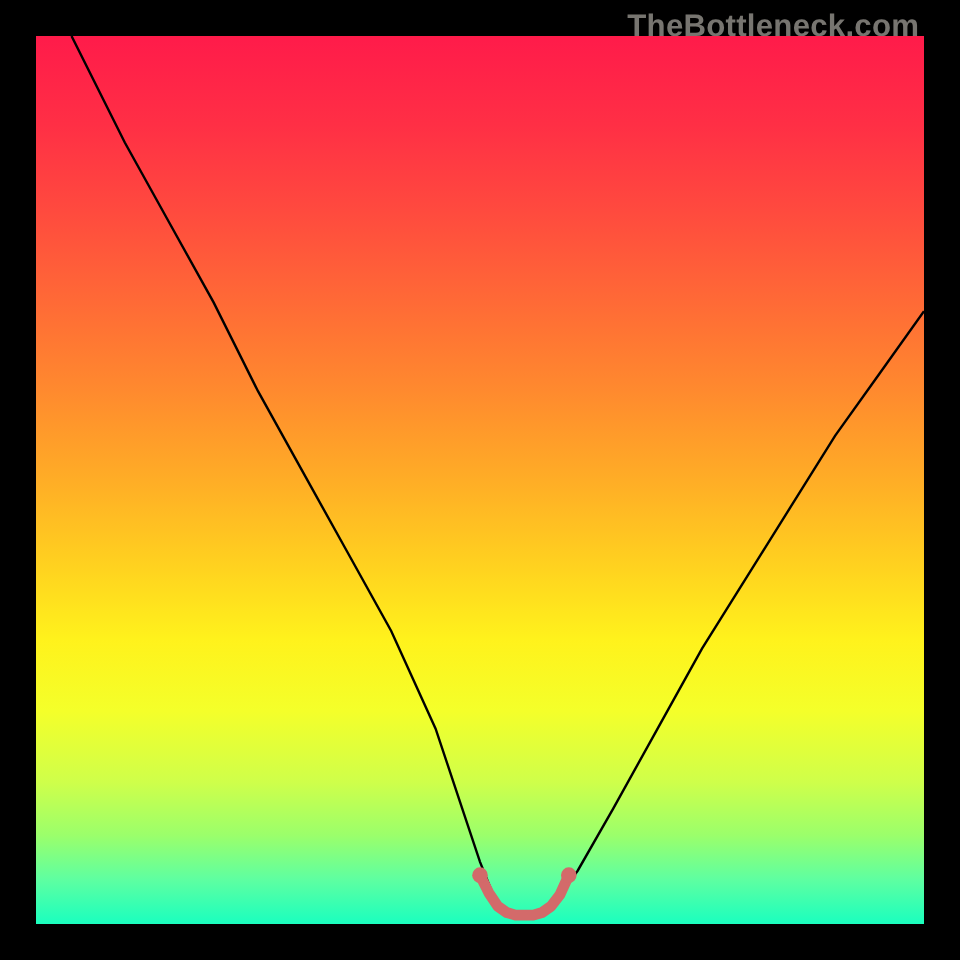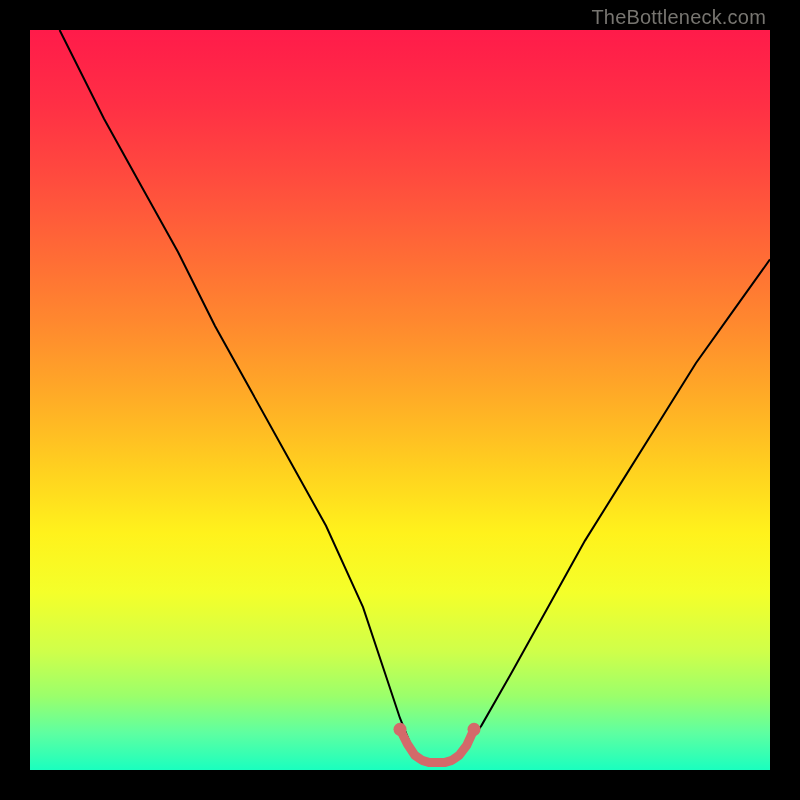--- a/index.html
+++ b/index.html
@@ -30,22 +30,22 @@
     inset: 0;
     width: 100%;
     height: 100%;
     display: block;
   }
   .watermark {
     position: absolute;
     top: 6px;
     right: 34px;
     color: #777570;
-    font-size: 20px;
-    font-weight: 400;
+    font-size: 26px;
+    font-weight: 700;
     letter-spacing: 0.2px;
     user-select: none;
     text-align: right;
   }
 </style>
 </head>
 <body>
 
 <div class="frame">
   <div class="watermark">TheBottleneck.com</div>

